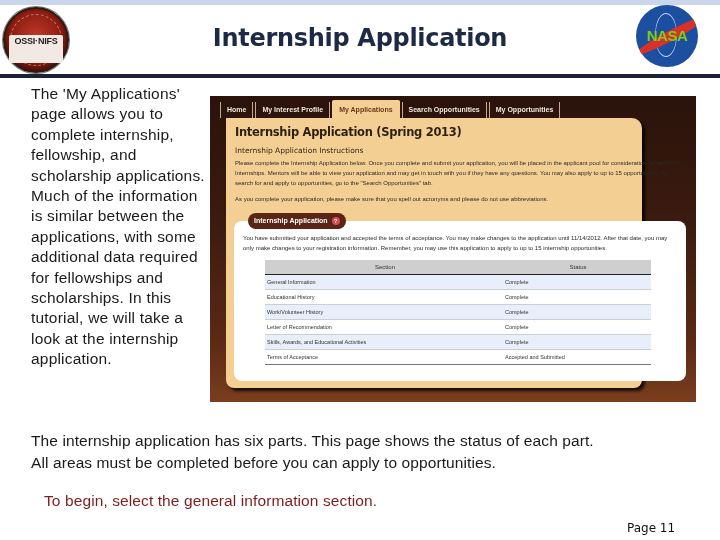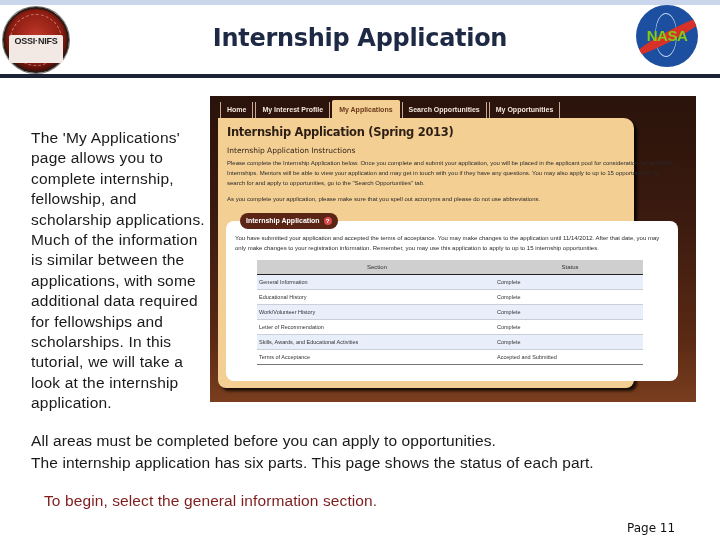--- a/index.html
+++ b/index.html
@@ -17,29 +17,29 @@
     .logo-left .txt { position: absolute; left: 4px; top: 26px; width: 54px; height: 28px; background: #f2e8e4; color: #1e1e1e;
       font-size: 9px; font-weight: bold; text-align: center; line-height: 12px; letter-spacing: -0.2px; border-radius: 2px; }
 
     .logo-right { position: absolute; left: 636px; top: 5px; width: 62px; height: 62px; border-radius: 50%; background: #1c4fa0; overflow: hidden; }
     .logo-right .swoosh { position: absolute; left: -6px; top: 26px; width: 80px; height: 10px; background: #d8312a; transform: rotate(-28deg); border-radius: 50%; }
     .logo-right .orbit { position: absolute; left: 8px; top: 8px; width: 44px; height: 44px; border: 1px solid #c9d9f3; border-radius: 50%; transform: scaleX(0.5) rotate(25deg); }
     .logo-right .txt { position: absolute; left: 0; top: 22px; width: 62px; text-align: center; color: #84cc16; font-weight: bold; font-size: 15px; letter-spacing: -0.5px; }
 
     .page-title { position: absolute; left: 180px; top: 24px; width: 360px; text-align: center; font-size: 24px; font-weight: bold; color: #1e2a45; font-family: "DejaVu Sans", sans-serif; letter-spacing: -0.3px; }
 
-    .left-desc { position: absolute; left: 31px; top: 84px; width: 175px; font-size: 15.5px; line-height: 20.4px; color: #1a1a1a; letter-spacing: 0.2px; margin-top: 44px; }
+    .left-desc { position: absolute; left: 31px; top: 84px; width: 175px; font-size: 15.5px; line-height: 20.4px; color: #1a1a1a; letter-spacing: 0.2px; }
 
     
     .shot { position: absolute; left: 210px; top: 96px; width: 486px; height: 306px; background: linear-gradient(180deg, #2a130b 0%, #3b1a0f 40%, #5a2a14 80%, #7a3e1e 100%); overflow: hidden; }
     .nav { position: absolute; left: 10px; top: 4px; height: 18px; display: flex; }
     .nav-tab { font-size: 7px; font-weight: bold; color: #f2e6dc; padding: 0 6px; line-height: 16px; height: 16px; border-left: 1px solid #c9a896; border-right: 1px solid #c9a896; margin-right: 2px; margin-top: 2px; white-space: nowrap; }
     .nav-tab.active { background: #f3cf94; color: #6a3a1c; border-color: #f3cf94; height: 18px; margin-top: 0; line-height: 20px; border-radius: 2px 2px 0 0; }
 
-    .panel { position: absolute; left: 8px; top: 22px; width: 416px; height: 270px; background: #f3cf94; border-radius: 0 10px 8px 8px; box-shadow: 3px 3px 3px rgba(0,0,0,.8); }
+    .panel { position: absolute; left: 16px; top: 22px; width: 416px; height: 270px; background: #f3cf94; border-radius: 0 10px 8px 8px; box-shadow: 3px 3px 3px rgba(0,0,0,.8); }
     .panel-title { position: absolute; left: 9px; top: 7px; font-size: 11.5px; font-weight: bold; color: #2e1f15; font-family: "DejaVu Sans", sans-serif; letter-spacing: -0.3px; }
     .instr-title { position: absolute; left: 9px; top: 28px; font-size: 7.5px; color: #2e1f15; font-family: "DejaVu Sans", sans-serif; text-align: right; }
     .instr-text { position: absolute; left: 9px; top: 40px; width: 450px; font-size: 6px; line-height: 10px; color: #2a2a2a; }
     .instr-note { position: absolute; left: 9px; top: 78px; width: 450px; font-size: 6px; color: #2a2a2a; }
 
     .app-box { position: absolute; left: 8px; top: 103px; width: 452px; height: 160px; background: #ffffff; border-radius: 8px; }
     .app-badge { position: absolute; left: 14px; top: -8px; height: 16px; padding: 0 6px; background: #5a2515; color: #fff; font-size: 7px; font-weight: bold; line-height: 16px; border-radius: 8px; white-space: nowrap; }
     .app-badge .help { display: inline-block; width: 8px; height: 8px; border-radius: 50%; background: #d94a4a; color: #fff; font-size: 6px; text-align: center; line-height: 8px; margin-left: 2px; vertical-align: middle; }
     .app-text { position: absolute; left: 9px; top: 12px; width: 436px; font-size: 6px; line-height: 10px; color: #2a2a2a; }
 
@@ -132,18 +132,18 @@
             <td>Terms of Acceptance</td>
             <td class="status">Accepted and Submitted</td>
           </tr>
         </tbody>
       </table>
     </div>
   </div>
 </div>
 
 <div class="bottom-desc">
+  <div>The internship application has six parts. This page shows the status of each part.</div>
   <div>All areas must be completed before you can apply to opportunities.</div>
-  <div>The internship application has six parts. This page shows the status of each part.</div>
 </div>
 <div class="bottom-desc2">To begin, select the general information section.</div>
 
 <div class="page-num">Page 11</div>
 
 </body></html>

